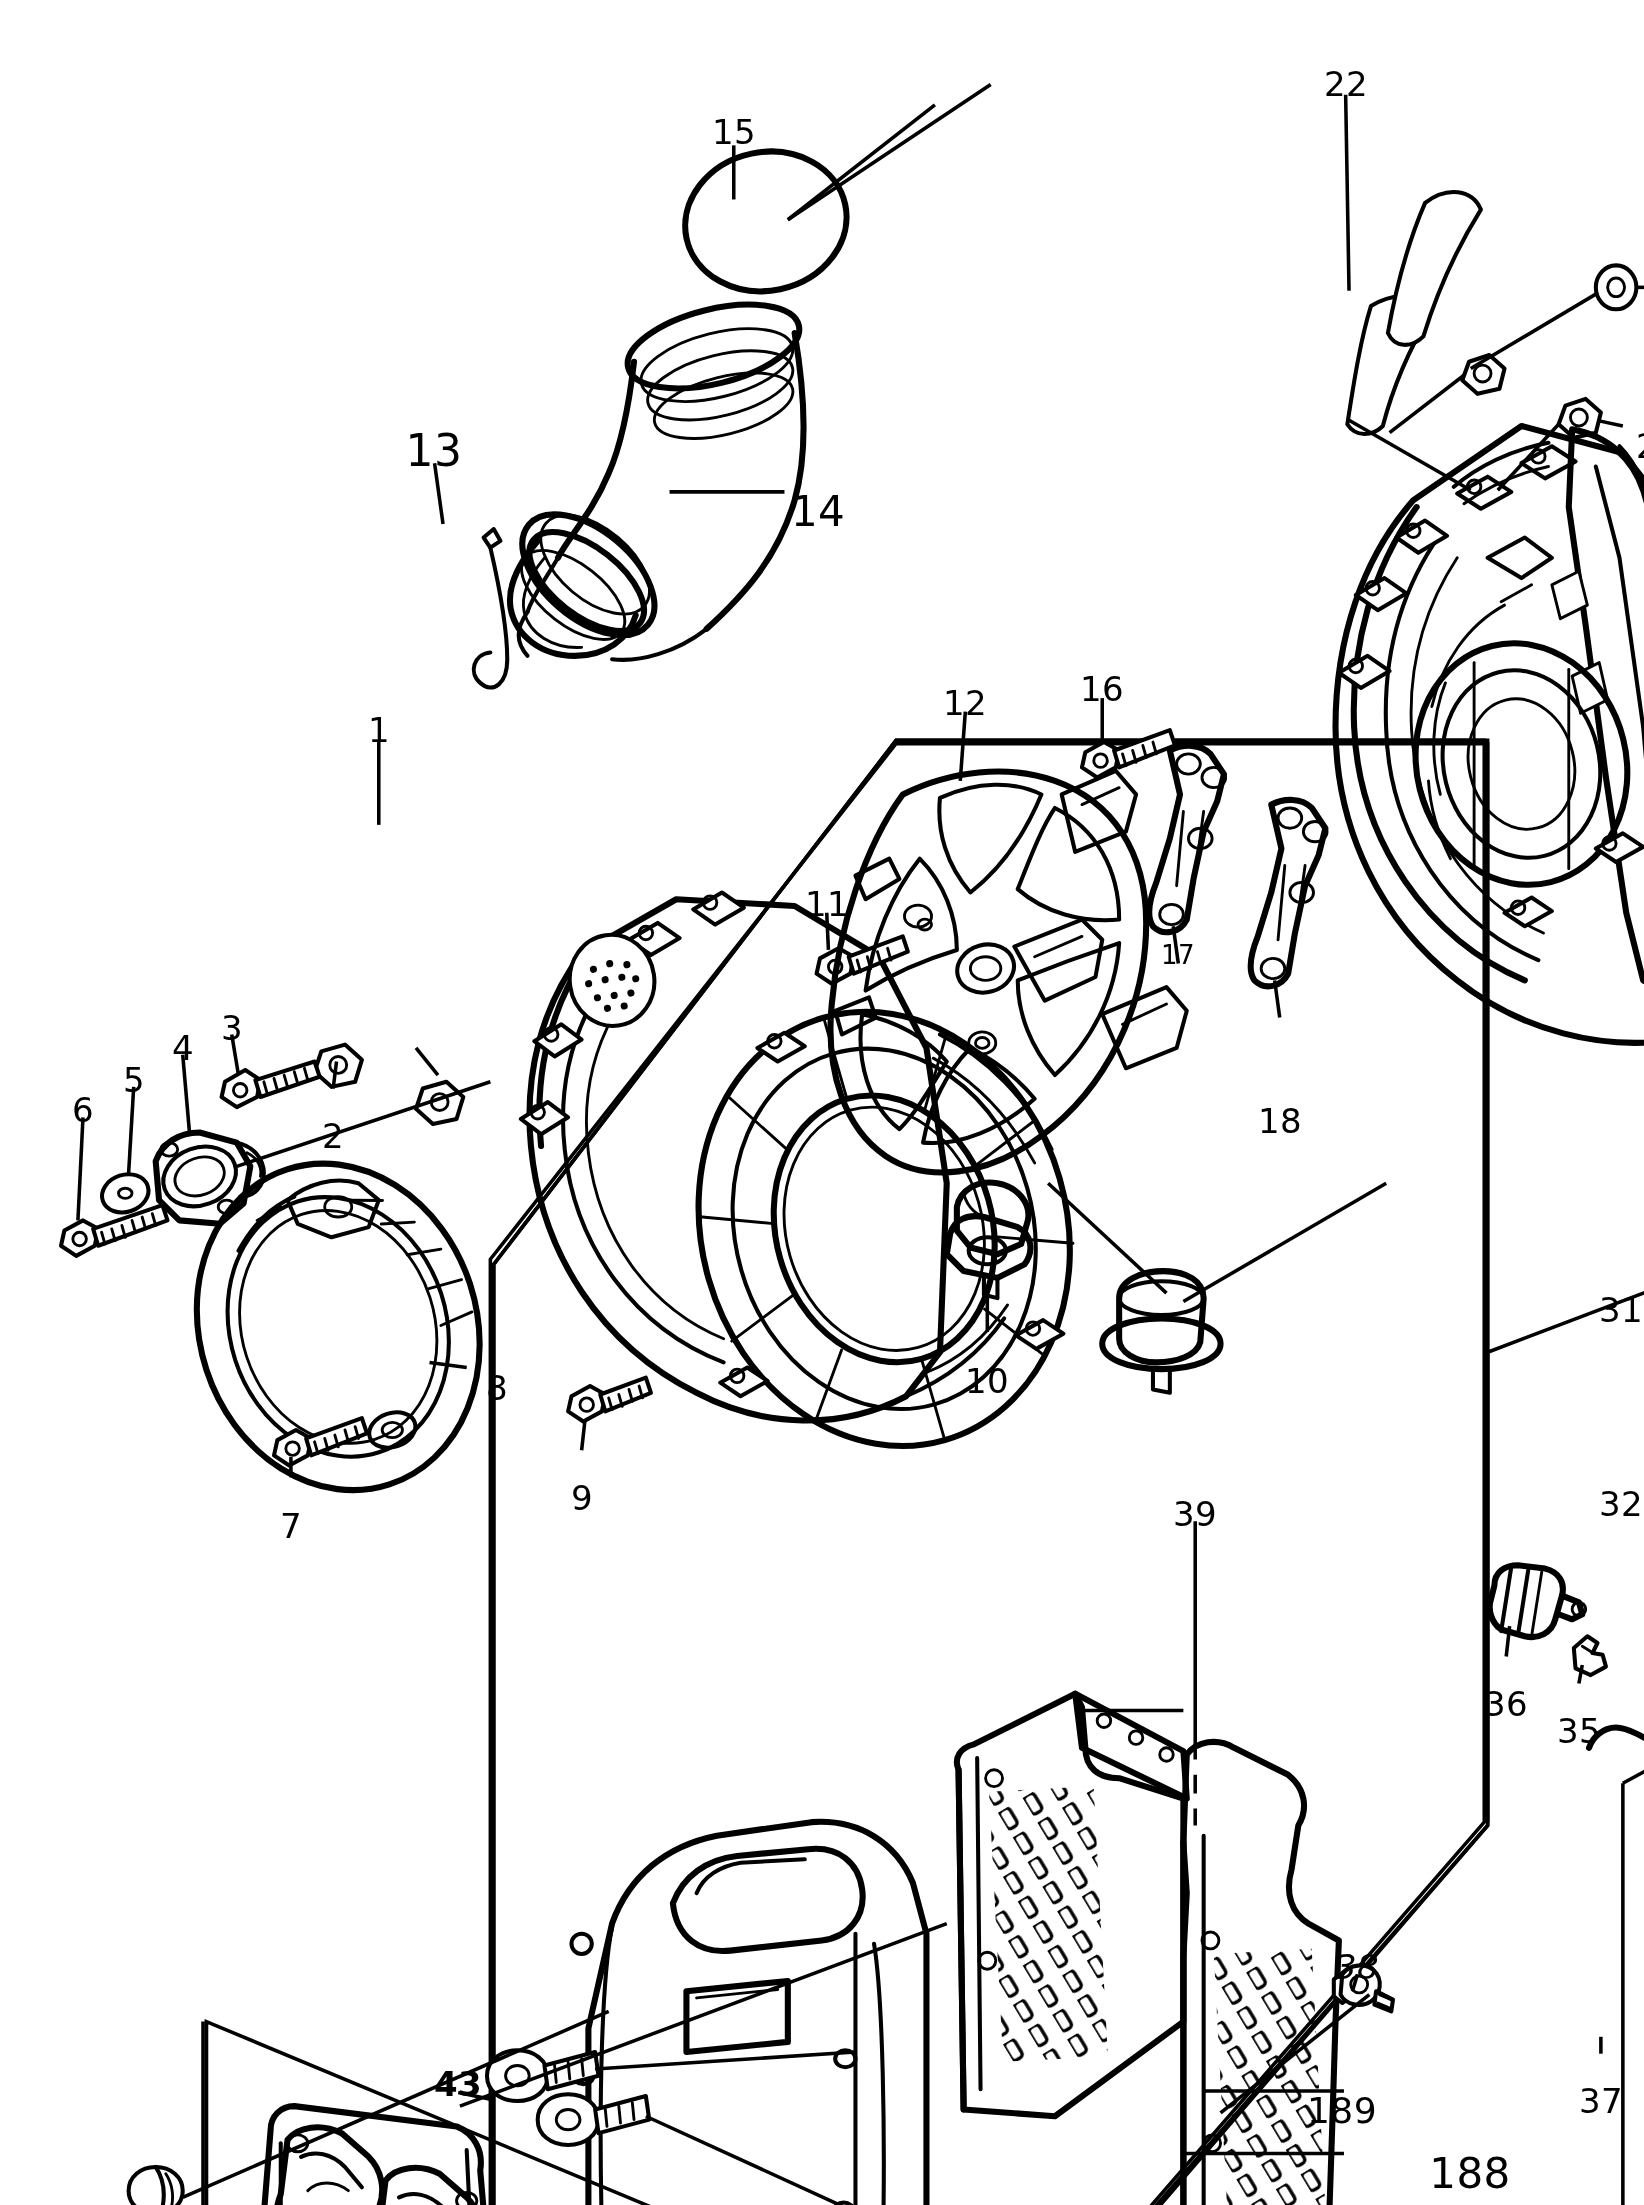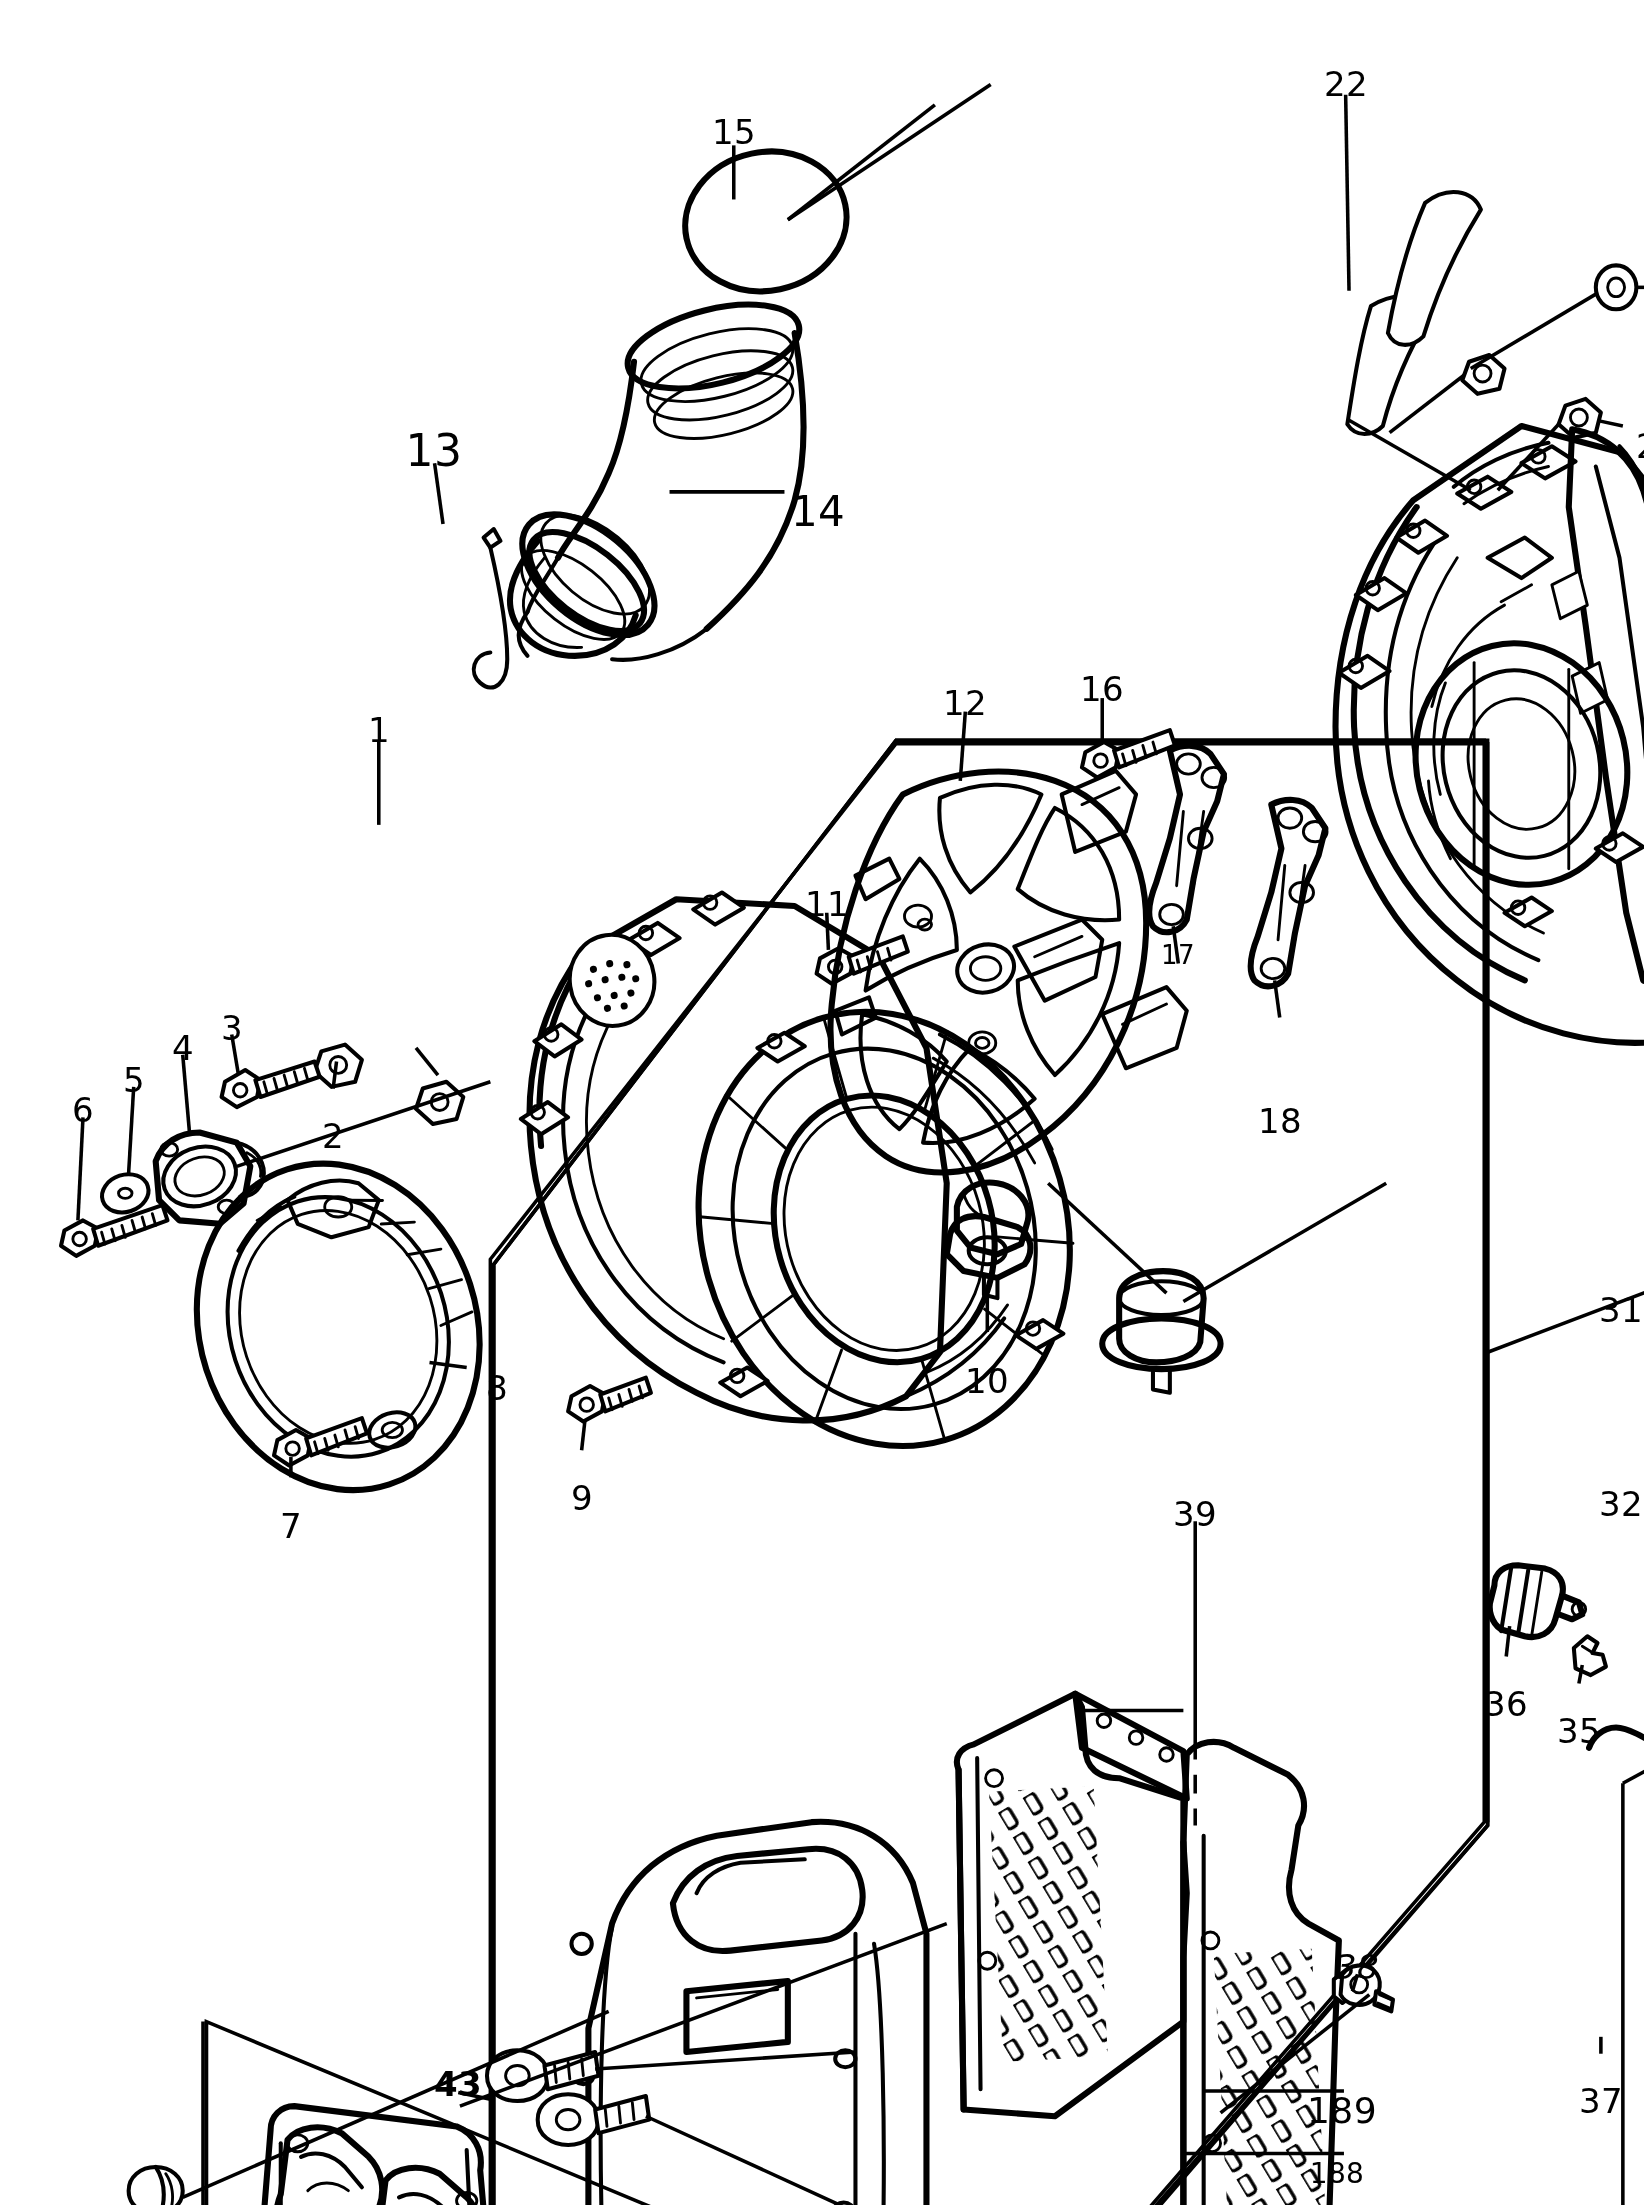--- a/index.html
+++ b/index.html
@@ -904,17 +904,17 @@
   <div class="lbl c" style="left: 1621px; top: 1484px; font-size: 34px;">32</div>
 
   <div class="lbl c" style="left: 1579px; top: 1711px; font-size: 34px;">35</div>
   <div class="lbl c" style="left: 1506px; top: 1684px; font-size: 34px;">36</div>
   <div class="lbl c" style="left: 1601px; top: 2081px; font-size: 34px;">37</div>
   <div class="lbl c" style="left: 1357px; top: 1947px; font-size: 34px; font-style: italic;">38</div>
   <div class="lbl c" style="left: 1195px; top: 1494px; font-size: 34px;">39</div>
 
   <div class="lbl c" style="left: 458px; top: 2064px; font-size: 34px; font-weight: bold;">43</div>
 
-  <div class="lbl c" style="left: 1337px; top: 2154px; font-size: 28px;">188</div>
+  <div class="lbl c" style="left: 1470px; top: 2154px; font-size: 42px;">188</div>
   <div class="lbl c" style="left: 1342px; top: 2091px; font-size: 36px;">189</div>
 
 </div>
 
 
 </body></html>

